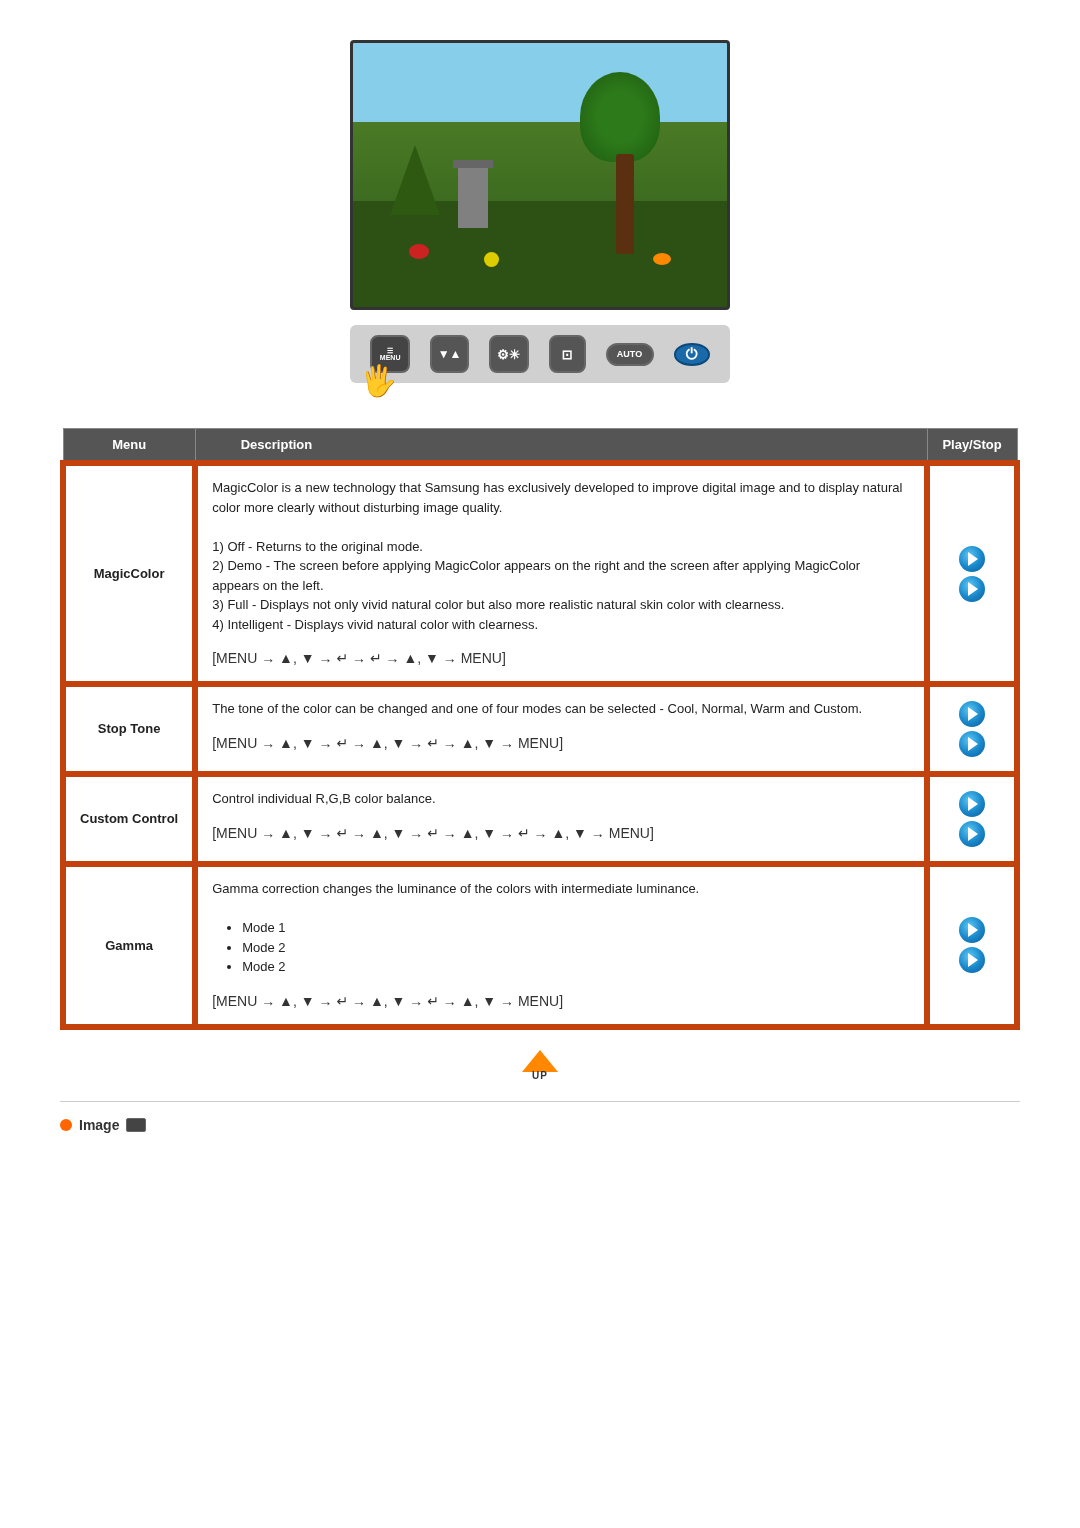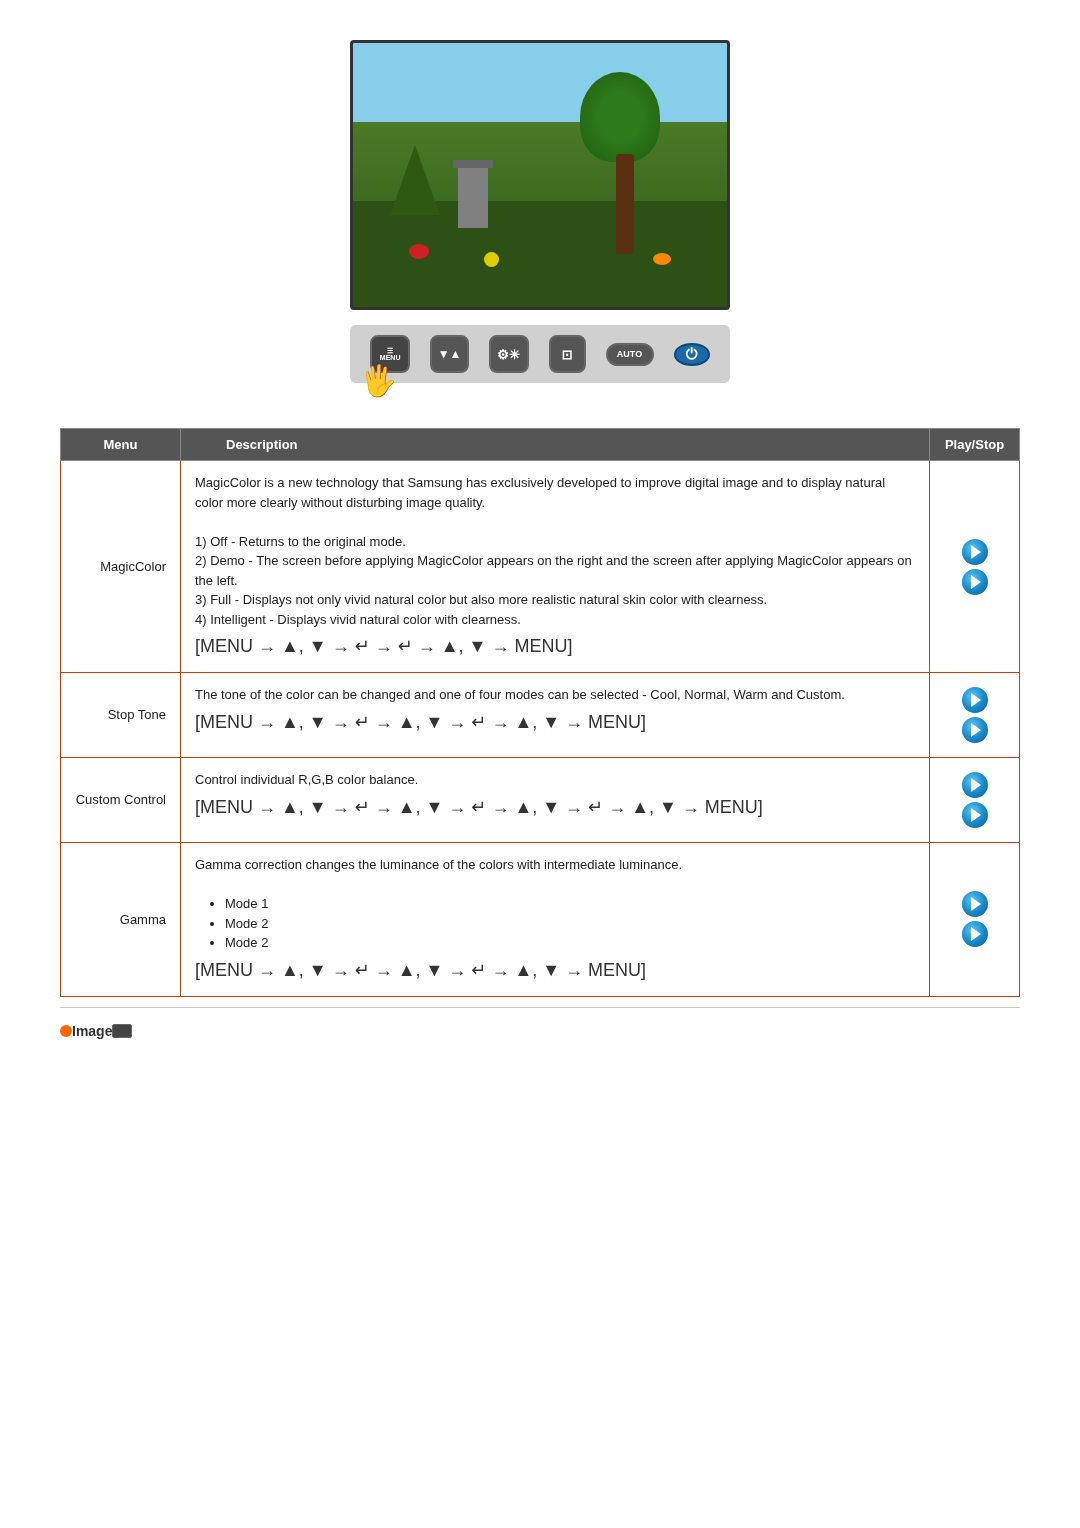--- a/index.html
+++ b/index.html
@@ -191,27 +191,27 @@
       font-size: 13px;
       font-weight: bold;
       border: 1px solid #888;
     }
 
     .info-table th.desc-header { text-align: left; padding-left: 45px; }
 
     .info-table td {
       padding: 12px 14px;
       vertical-align: top;
-      border: 1px solid #c2410c;
+      border: 6px solid #c2410c;
       line-height: 1.5;
     }
 
     .info-table td.menu-col {
-      font-weight: normal;
-      text-align: right;
+      font-weight: bold;
+      text-align: center;
       vertical-align: middle;
       width: 120px;
       white-space: nowrap;
     }
 
     .info-table td.playstop-col {
       text-align: center;
       vertical-align: middle;
       width: 90px;
     }
@@ -236,21 +236,21 @@
       left: 55%;
       transform: translate(-50%, -50%);
       width: 0;
       height: 0;
       border-top: 7px solid transparent;
       border-bottom: 7px solid transparent;
       border-left: 10px solid white;
     }
 
     .desc-text { font-size: 13px; line-height: 1.6; }
-    .desc-text .menu-path { font-size: 18px; color: #333; margin-top: 4px; }
+    .desc-text .menu-path { font-size: 14px; color: #333; margin-top: 14px; }
 
     
     .up-button-section {
       display: flex;
       justify-content: center;
       margin: 20px 0;
     }
 
     .up-btn {
       display: flex;
@@ -278,21 +278,21 @@
 
     
     .bottom-divider {
       border-top: 1px solid #ccc;
       margin: 10px 0;
     }
 
     .image-section {
       display: flex;
       align-items: center;
-      gap: 0;
+      gap: 7px;
       margin-top: 15px;
     }
 
     .orange-dot {
       width: 12px;
       height: 12px;
       background: #ff6600;
       border-radius: 50%;
       display: inline-block;
     }
@@ -426,20 +426,26 @@
           <p class="menu-path">[MENU → ▲, ▼ → ↵ → ▲, ▼ → ↵ → ▲, ▼ → MENU]</p>
         </td>
         <td class="playstop-col">
           <span class="play-btn"></span>
           <span class="play-btn"></span>
         </td>
       </tr>
     </tbody>
   </table>
 
+  <div class="up-button-section">
+    <div class="up-btn">
+      <div class="up-triangle"></div>
+      <span class="up-label">UP</span>
+    </div>
+  </div>
 
   <div class="bottom-divider"></div>
   <div class="image-section">
     <span class="orange-dot"></span>
     <span class="image-label">Image</span>
     <span class="image-icon"></span>
   </div>
 
 </div>
 

